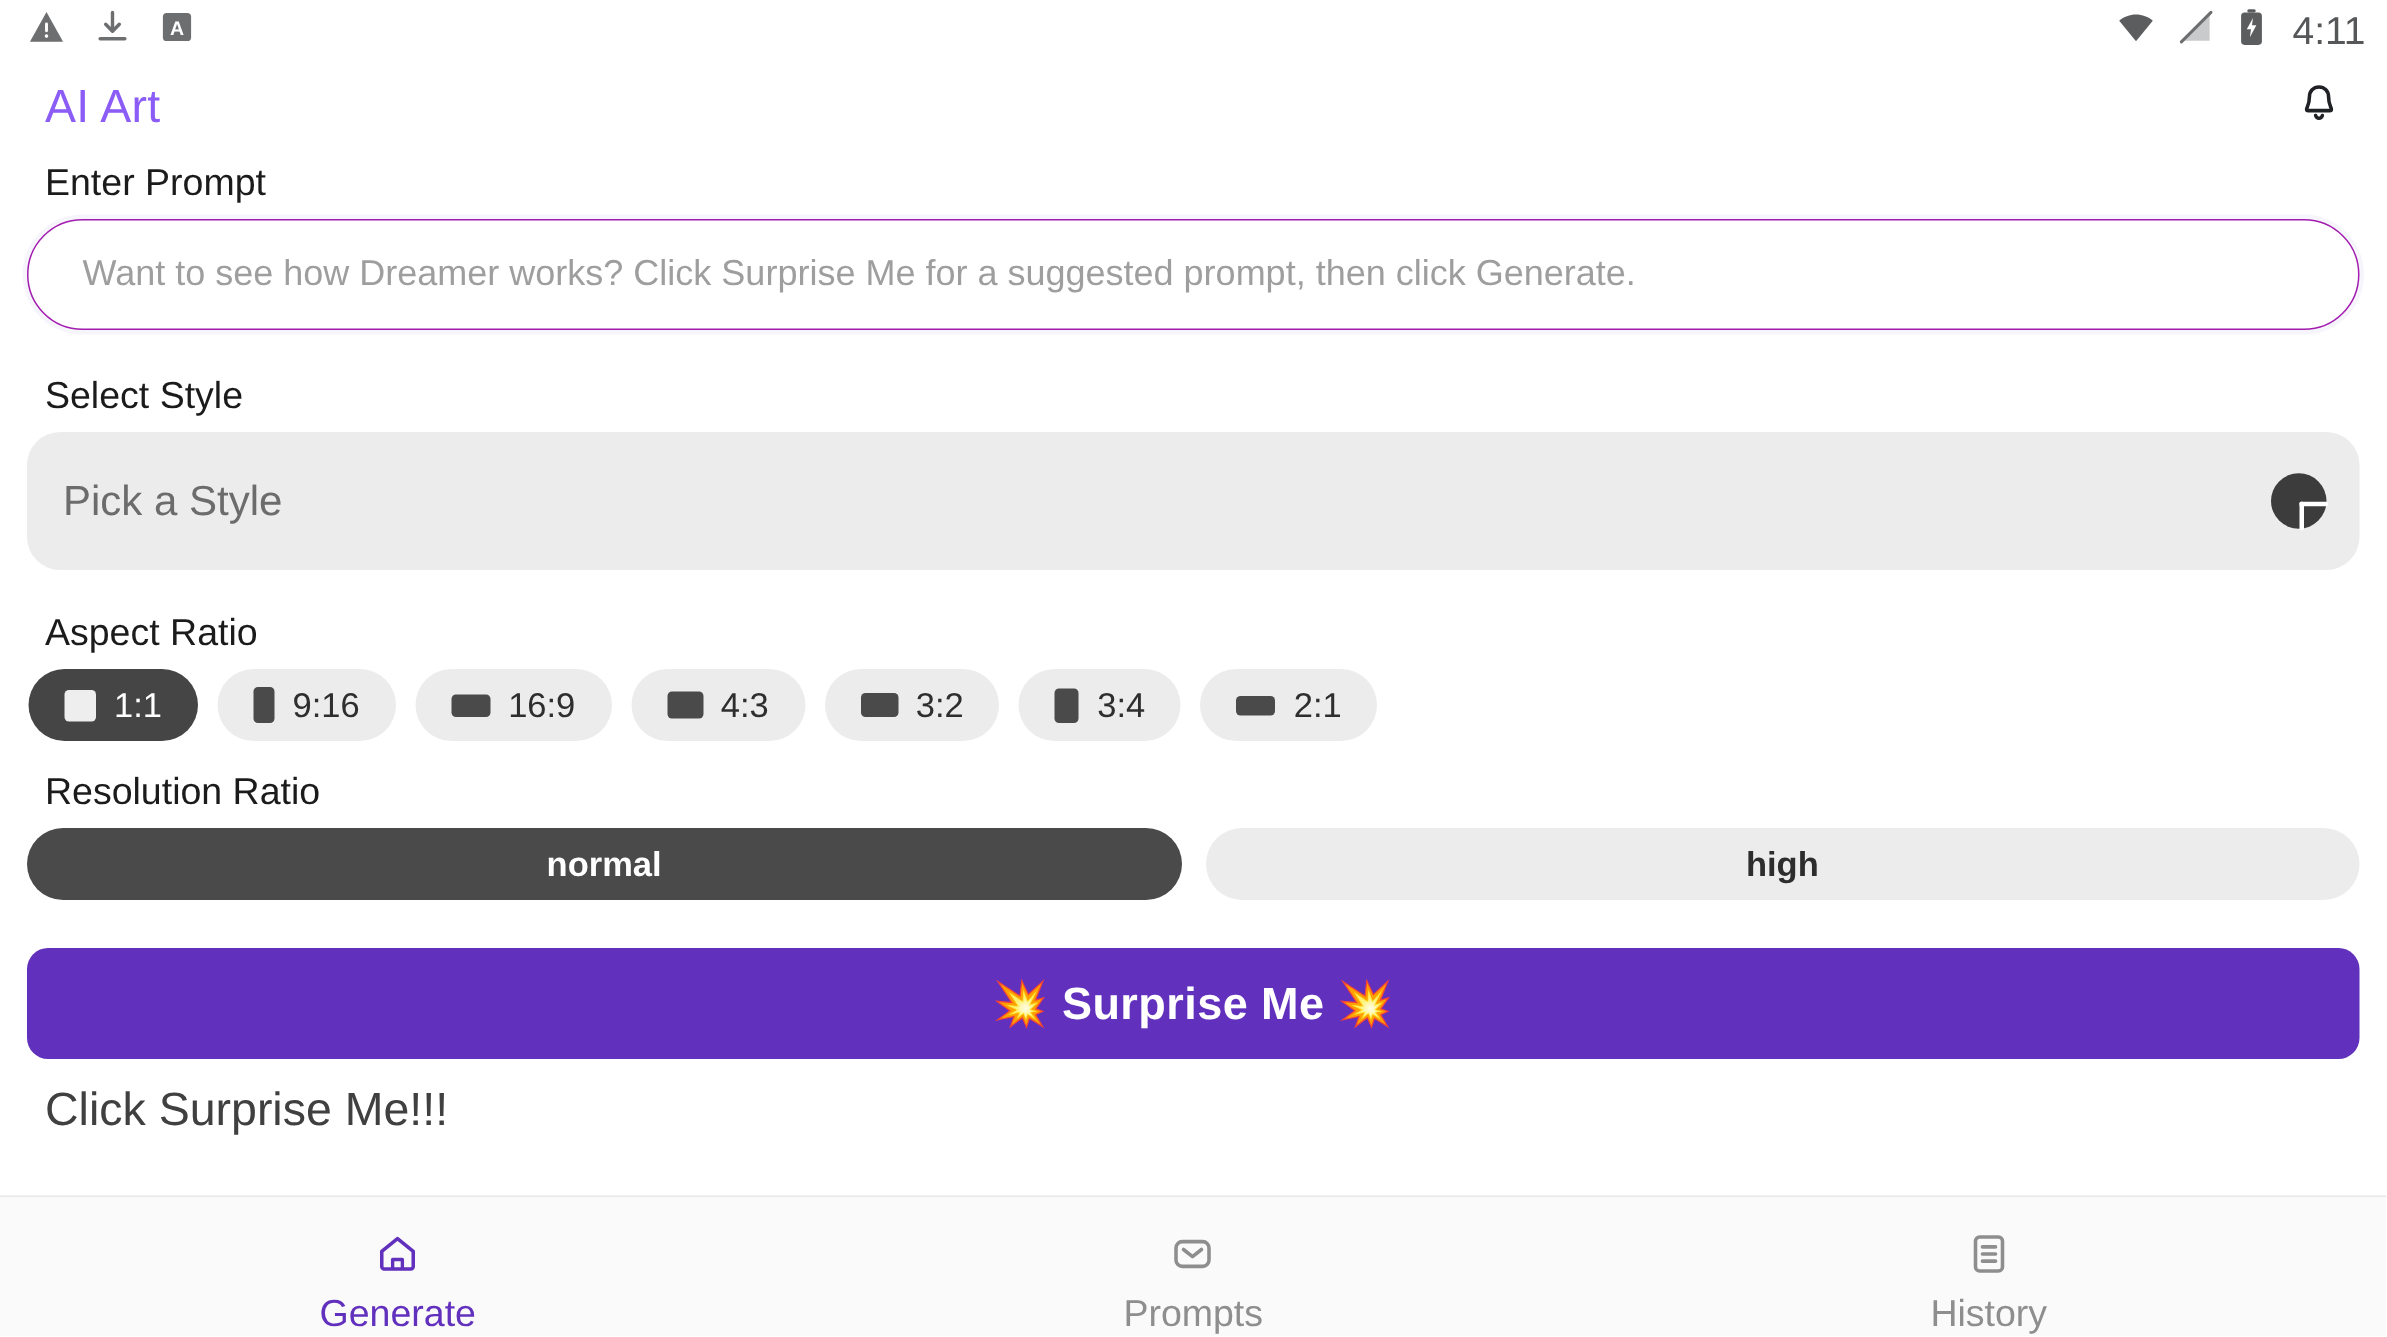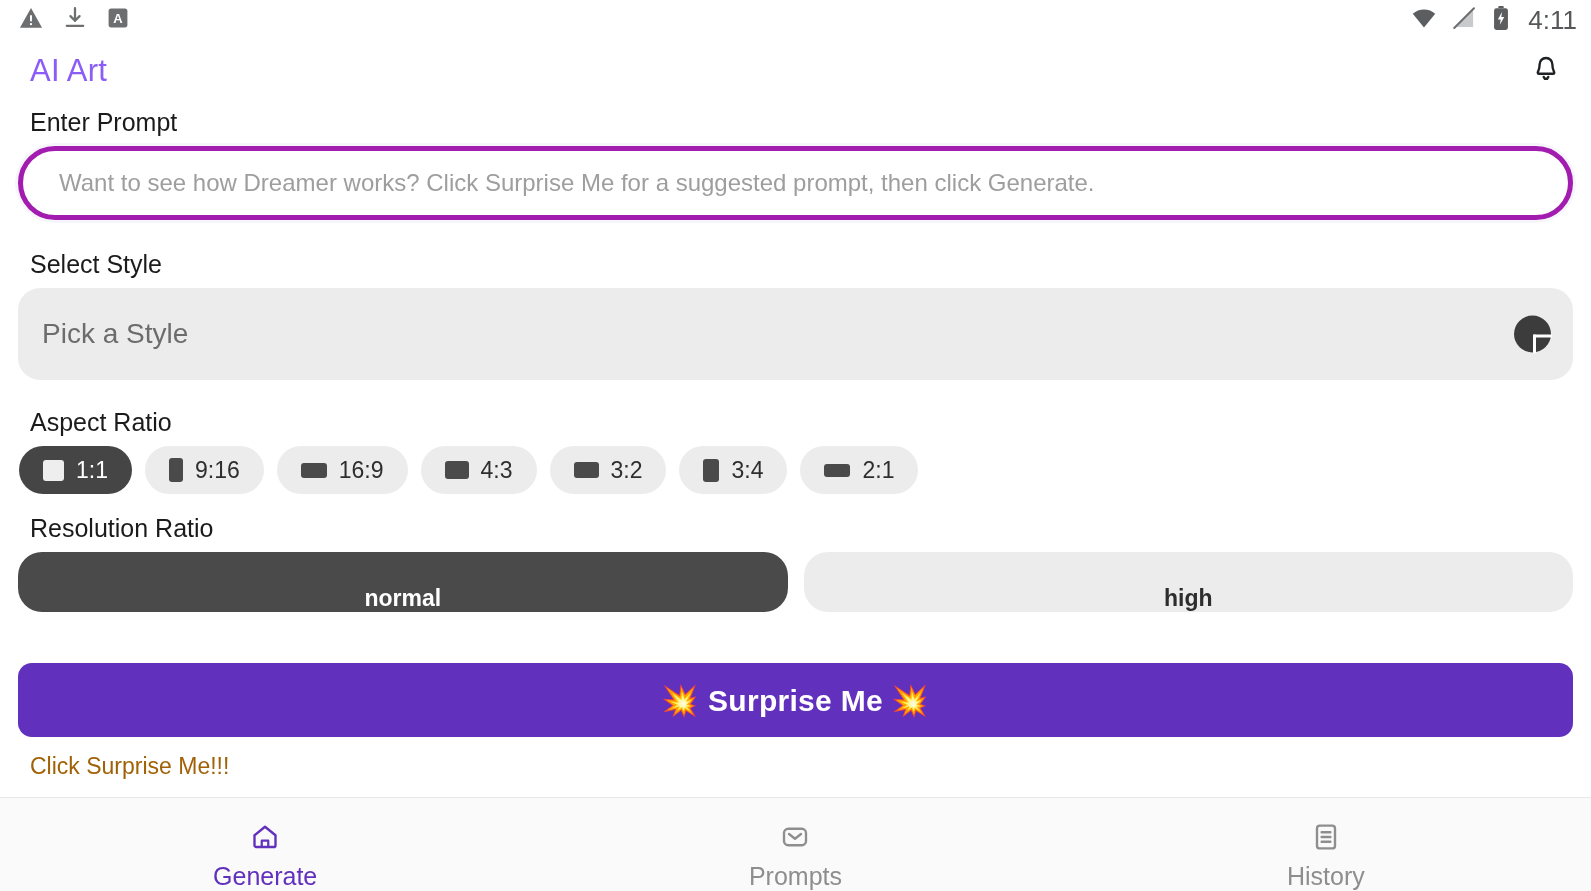--- a/index.html
+++ b/index.html
@@ -72,21 +72,21 @@
     font-size: 25px;
     color: #1b1b1b;
     font-weight: 400;
     margin: 0 0 9px 12px;
   }
 
   
   .prompt-wrap { margin-top: 6px; }
   .prompt-box {
     height: 74px;
-    border: 5px solid #a21caf;
+    border: 1px solid #a21caf;
     border-radius: 38px;
     background: #ffffff;
     display: flex;
     align-items: center;
     padding: 0 36px;
     box-shadow: 0 0 0 3px rgba(107,50,201,.05);
   }
   .prompt-text {
     font-size: 24px;
     color: #9e9e9e;
@@ -153,55 +153,55 @@
   }
   .chip.selected .chip-label { color: #ffffff; }
   .chip-glyph { background: #4a4a4a; border-radius: 3px; display:block; }
   .chip.selected .chip-glyph { background: #eeeeee; }
 
   
   .res-wrap { margin-top: 20px; }
   .res-row { display: flex; gap: 16px; }
   .res-btn {
     flex: 1 1 0;
-    height: 60px;
+    height: 48px;
     border-radius: 24px;
     background: #ececec;
     display: flex;
-    align-items: flex-end;
+    align-items: center;
     justify-content: center;
   }
   .res-btn.selected { background: #4a4a4a; }
   .res-label {
     font-size: 23px;
     color: #2d2d2d;
     font-weight: 700;
   }
   .res-btn.selected .res-label { color: #ffffff; }
 
   
-  .surprise-wrap { margin-top: 51px; }
+  .surprise-wrap { margin-top: 32px; }
   .surprise-btn {
     height: 74px;
     border-radius: 14px;
     background: #6130bd;
     display: flex;
     align-items: center;
     justify-content: center;
   }
   .surprise-label {
     font-size: 30px;
     color: #ffffff;
     font-weight: 700;
     letter-spacing: .3px;
   }
   .status-msg {
     margin: 16px 0 0 12px;
-    font-size: 23px;
-    color: #a16207;
+    font-size: 31px;
+    color: #404040;
   }
 
   
   .bottomnav {
     flex: 0 0 94px;
     height: 94px;
     background: #fafafa;
     border-top: 1px solid #e8e8e8;
     display: flex;
     align-items: center;

